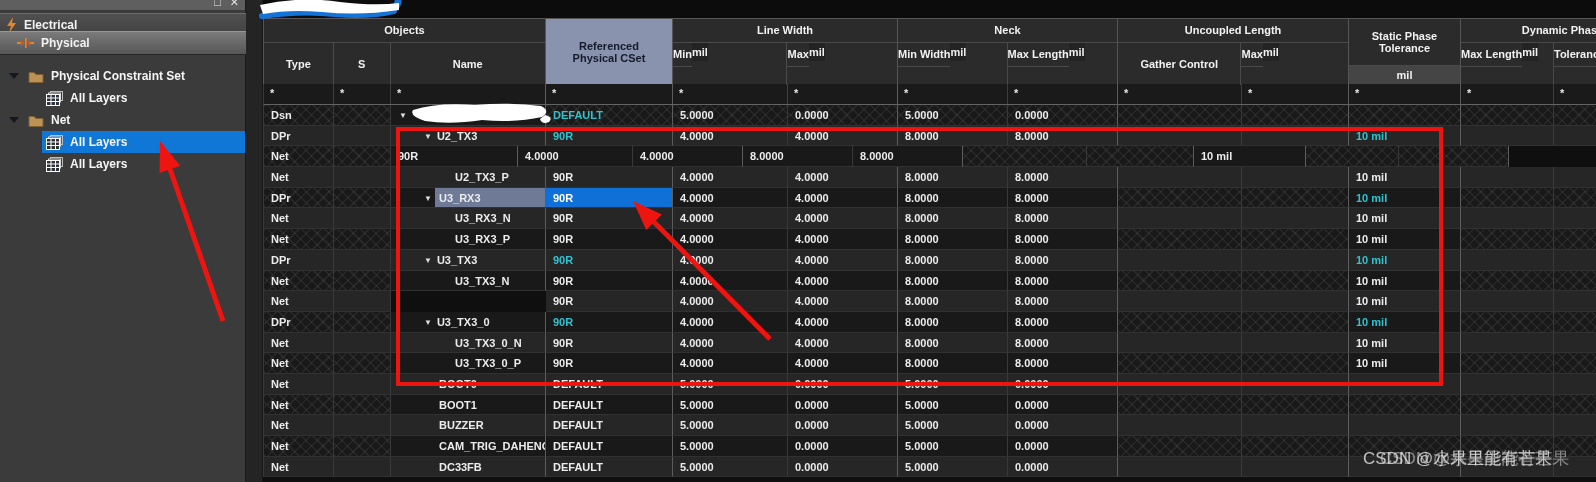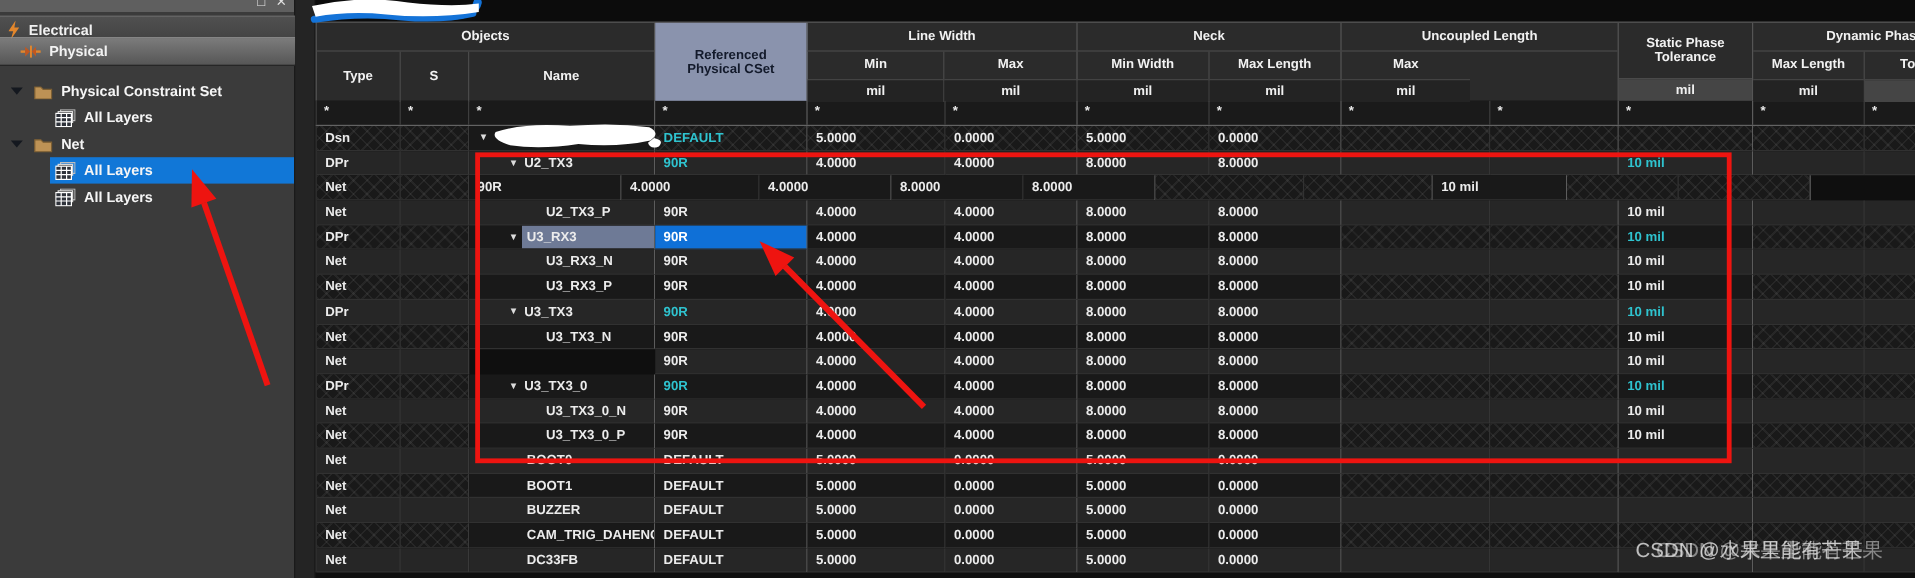--- a/index.html
+++ b/index.html
@@ -29,21 +29,21 @@
   .tablewrap{position:absolute;left:263px;top:0;width:1405px;height:482px;background:#0f0f0f;}
   .tabstrip{height:18px;background:#0c0c0c;}
   .thead{display:flex;background:#2b2b2b;border-top:1px solid #565656;border-left:1px solid #565656;box-sizing:border-box;height:66px;}
   .hgrp{box-sizing:border-box;border-right:1px solid #555;}
   .hgrp-title{height:24px;line-height:23px;text-align:center;font-size:11px;font-weight:700;color:#f2f2f2;
               border-bottom:1px solid #4a4a4a;box-sizing:border-box;white-space:nowrap;overflow:hidden;}
   .hleafrow{display:flex;height:42px;}
   .hleaf{box-sizing:border-box;border-right:1px solid #4a4a4a;display:flex;align-items:center;justify-content:center;
          font-size:11px;font-weight:700;color:#f2f2f2;height:42px;}
   .hleaf:last-child,.hleafU:last-child{border-right:none;}
-  .hleafU{box-sizing:border-box;border-right:1px solid #4a4a4a;display:flex;flex-direction:column;}
+  .hleafU{box-sizing:border-box;border-right:1px solid #4a4a4a;display:flex;flex-direction:row;}
   .hlab{height:24px;line-height:23px;text-align:center;font-size:11px;font-weight:700;color:#f2f2f2;
         border-bottom:1px solid #4a4a4a;box-sizing:border-box;white-space:nowrap;}
   .hunit{height:18px;background:#232323;display:flex;align-items:center;justify-content:center;
          font-size:11px;font-weight:700;color:#f0f0f0;}
   .hunit.hl{background:#454545;}
   .href{box-sizing:border-box;background:#8a93ad;color:#131a2b;display:flex;align-items:center;justify-content:center;
         text-align:center;font-size:11px;font-weight:700;border-right:1px solid #555;padding:0 10px;}
   .static-col{box-sizing:border-box;border-right:1px solid #555;display:flex;flex-direction:column;}
   .hlab2{height:48px;display:flex;align-items:center;justify-content:center;text-align:center;font-size:11px;
          font-weight:700;color:#f2f2f2;border-bottom:1px solid #4a4a4a;box-sizing:border-box;padding:0 8px;}
@@ -209,20 +209,21 @@
           </div>
           <div class="hleafU" style="width:110px;">
             <div class="hlab">Max Length</div>
             <div class="hunit">mil</div>
           </div>
         </div>
       </div>
       <div class="hgrp" style="width:231px;">
         <div class="hgrp-title">Uncoupled Length</div>
         <div class="hleafrow">
+          <div class="hleaf" style="width:124px;">Gather Control</div>
           <div class="hleafU" style="width:107px;">
             <div class="hlab">Max</div>
             <div class="hunit">mil</div>
           </div>
         </div>
       </div>
       <div class="static-col" style="width:112px;">
         <div class="hlab2">Static Phase Tolerance</div>
         <div class="hunit hl">mil</div>
       </div>

